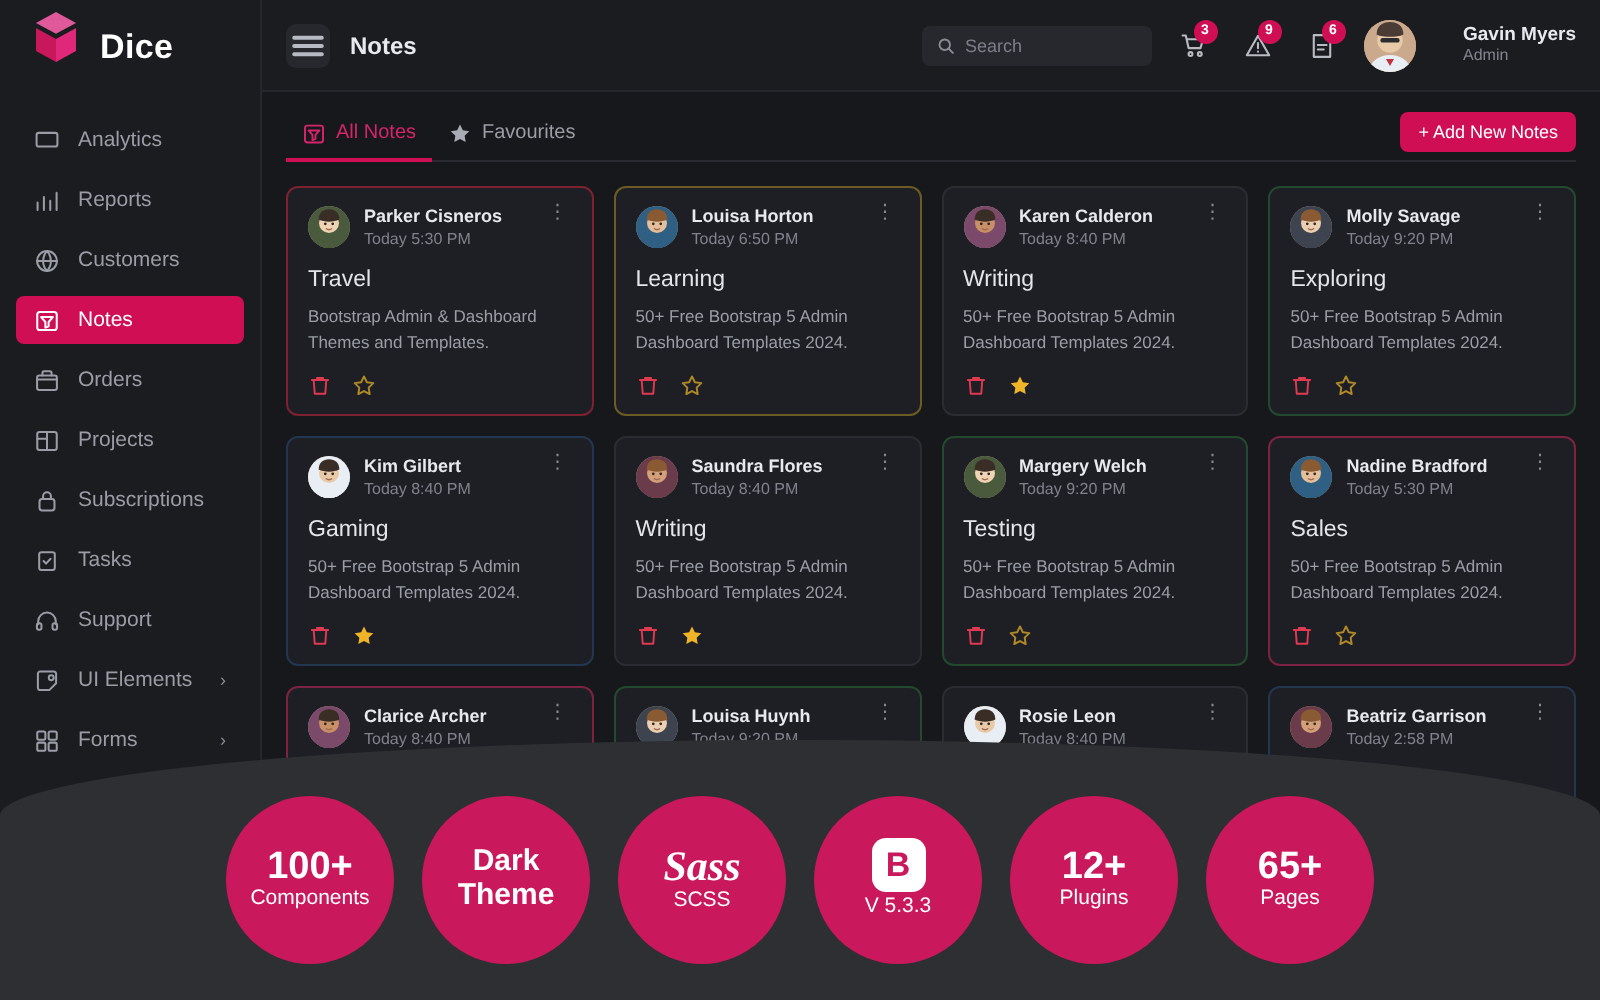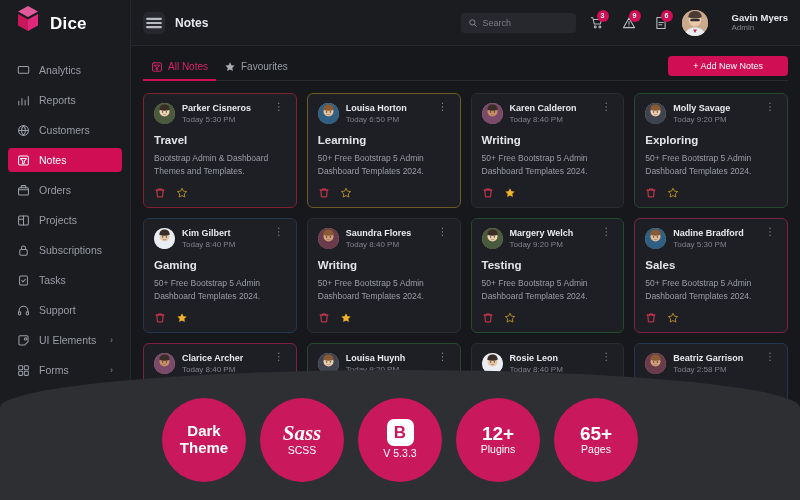--- a/index.html
+++ b/index.html
@@ -103,36 +103,36 @@
              padding-bottom:0; margin-bottom:12px; position:relative; }
   .tab{
     display:flex; align-items:center; gap:5px; padding:4px 8px 6px 8px;
     font-size:10px; color:#9a9da6; cursor:pointer; border-bottom:2px solid transparent;
     margin-bottom:-1px;
   }
   .tab.active{ color:#d6246b; border-bottom-color:#cf0e54; }
   .tab svg{ width:12px; height:12px; }
   .add-btn{
     margin-left:auto; background:#cf0e54; color:#fff; border:none;
-    border-radius:4px; font-size:9px; padding:5px 25px; cursor:pointer;
+    border-radius:4px; font-size:9px; padding:5px 9px; cursor:pointer;
     font-family:"Liberation Sans", sans-serif; margin-bottom:4px; white-space:nowrap;
   }
 
   .grid{ display:grid; grid-template-columns:repeat(4,1fr); gap:10px; }
   .note{
     background:#1e1f24; border-radius:6px; border:1px solid #2b2c31;
     padding:9px 10px 8px 10px; min-height:108px;
   }
   .note-head{ display:flex; align-items:flex-start; gap:7px; }
   .n-av{ width:21px; height:21px; border-radius:50%; overflow:hidden; flex:none; background:#b9a08a; }
   .n-name{ color:#e7e9ee; font-size:9px; font-weight:bold; line-height:1.25; }
   .n-time{ color:#80838c; font-size:8px; line-height:1.4; }
   .dots{ margin-left:auto; color:#85888f; font-size:10px; line-height:.8; cursor:pointer;
          letter-spacing:0; padding:0 2px; }
-  .n-title{ color:#e3e5ea; font-size:11.5px; margin:9px 0 6px 0;font-weight:bold; }
+  .n-title{ color:#e3e5ea; font-size:11.5px; margin:9px 0 6px 0; }
   .n-body{ color:#9b9ea6; font-size:8.5px; line-height:1.5; }
   .n-actions{ display:flex; gap:10px; margin-top:9px; }
   .n-actions svg{ width:12px; height:12px; cursor:pointer; }
 
   
   .overlay{
     position:absolute; left:0; bottom:0; width:800px; height:130px;
     background:#2e2f33; border-radius:50% 50% 0 0 / 38px 38px 0 0;
     z-index:5;
   }
@@ -720,20 +720,24 @@
             <path d="M8 1.6l1.9 3.9 4.3.6-3.1 3 .7 4.3L8 11.4l-3.8 2 .7-4.3-3.1-3 4.3-.6z"></path>
           </svg>
         </div>
       </div>
     </div>
 </main>
 
 <div class="overlay"></div>
 <div class="circles" id="circles">
     <div class="circ">
+      <div class="big">100+</div>
+      <div class="small">Components</div>
+    </div>
+    <div class="circ">
       <div class="mid">Dark</div>
       <div class="mid">Theme</div>
     </div>
     <div class="circ">
       <div class="sass-mark">Sass</div>
       <div class="small">SCSS</div>
     </div>
     <div class="circ">
       <div class="b-box">B</div>
       <div class="small">V 5.3.3</div>

